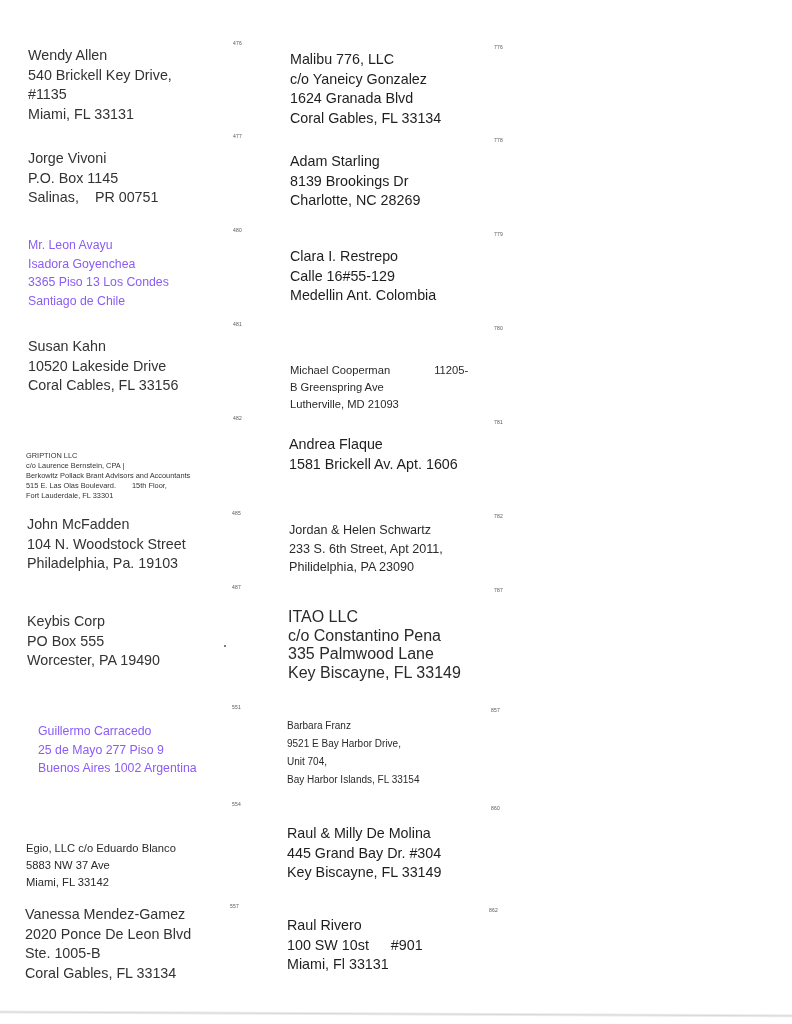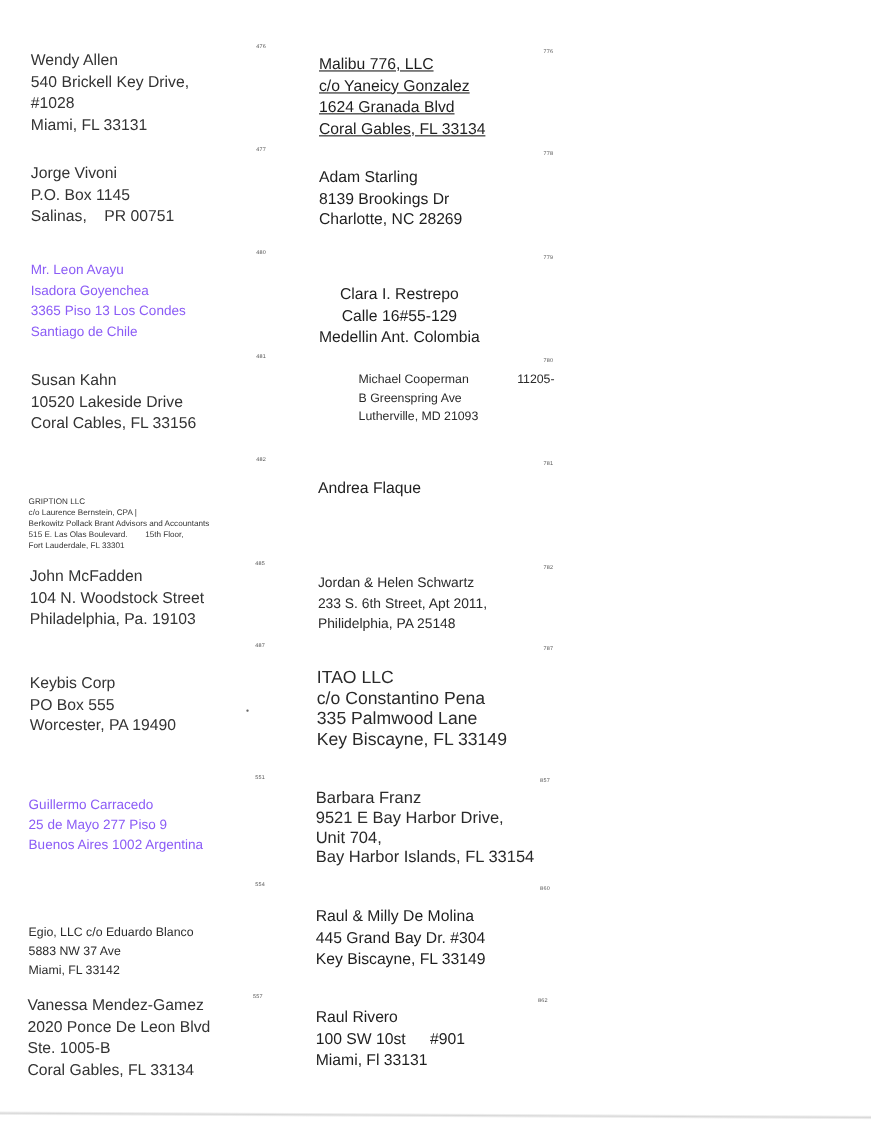--- a/index.html
+++ b/index.html
@@ -65,21 +65,21 @@
 </head>
 <body>
 
 <div class="page">
 
   <div class="label" style="left:28px; top:38px;">
     <span class="num" style="left:205px; top:2px;">476</span>
     <div class="lines fs-l" style="top:8px;">
       <span class="line">Wendy Allen</span>
       <span class="line">540 Brickell Key Drive,</span>
-      <span class="line">#1028</span>
+      <span class="line">#1135</span>
       <span class="line">Miami, FL 33131</span>
     </div>
   </div>
 
   <div class="label" style="left:28px; top:133px;">
     <span class="num" style="left:205px; top:0px;">477</span>
     <div class="lines fs-l" style="top:16px;">
       <span class="line">Jorge Vivoni</span>
       <span class="line">P.O. Box 1145</span>
       <span class="line"><span>Salinas,</span><span class="gap-sm"></span><span>PR  00751</span></span>
@@ -130,21 +130,21 @@
     <div class="lines fs-l" style="top:28px;">
       <span class="line">Keybis Corp</span>
       <span class="line">PO Box 555</span>
       <span class="line">Worcester, PA 19490</span>
     </div>
   </div>
   <span class="stray-dot"></span>
 
   <div class="label" style="left:26px; top:704px;">
     <span class="num" style="left:206px; top:0px;">551</span>
-    <div class="lines fs-m" style="top:18px;">
+    <div class="lines fs-m" style="top:18px;margin-left:12px;">
       <span class="line">Guillermo Carracedo</span>
       <span class="line">25 de Mayo 277 Piso 9</span>
       <span class="line">Buenos Aires 1002 Argentina</span>
     </div>
   </div>
 
   <div class="label" style="left:26px; top:801px;">
     <span class="num" style="left:206px; top:0px;">554</span>
     <div class="lines fs-s" style="top:39px;">
       <span class="line">Egio, LLC c/o Eduardo Blanco</span>
@@ -158,84 +158,85 @@
     <div class="lines fs-l" style="top:2px;">
       <span class="line">Vanessa Mendez-Gamez</span>
       <span class="line">2020 Ponce De Leon Blvd</span>
       <span class="line">Ste. 1005-B</span>
       <span class="line">Coral Gables, FL 33134</span>
     </div>
   </div>
 
   <div class="label" style="left:290px; top:42px;">
     <span class="num" style="left:204px; top:2px;">776</span>
-    <div class="lines fs-r" style="top:8px;text-decoration:underline;">
+    <div class="lines fs-r" style="top:8px;">
       <span class="line">Malibu 776, LLC</span>
       <span class="line">c/o Yaneicy Gonzalez</span>
       <span class="line">1624 Granada Blvd</span>
       <span class="line">Coral Gables, FL 33134</span>
     </div>
   </div>
 
   <div class="label" style="left:290px; top:137px;">
     <span class="num" style="left:204px; top:0px;">778</span>
     <div class="lines fs-r" style="top:15px;">
       <span class="line">Adam Starling</span>
       <span class="line">8139 Brookings Dr</span>
       <span class="line">Charlotte, NC 28269</span>
     </div>
   </div>
 
   <div class="label" style="left:290px; top:231px;">
     <span class="num" style="left:204px; top:0px;">779</span>
-    <div class="lines fs-r" style="top:28px;text-align:center;">
+    <div class="lines fs-r" style="top:16px;">
       <span class="line">Clara I. Restrepo</span>
       <span class="line">Calle 16#55-129</span>
       <span class="line">Medellin  Ant. Colombia</span>
     </div>
   </div>
 
   <div class="label" style="left:290px; top:325px;">
     <span class="num" style="left:204px; top:0px;">780</span>
-    <div class="lines fs-s" style="top:12px;margin-left:36px;">
+    <div class="lines fs-s" style="top:37px;">
       <span class="line"><span>Michael Cooperman</span><span class="gap-num" style="width:44px;"></span><span>11205-</span></span>
       <span class="line">B Greenspring Ave</span>
       <span class="line">Lutherville, MD 21093</span>
     </div>
   </div>
 
   <div class="label" style="left:289px; top:419px;">
     <span class="num" style="left:205px; top:0px;">781</span>
     <div class="lines fs-r" style="top:16px;">
       <span class="line">Andrea Flaque</span>
+      <span class="line">1581 Brickell Av. Apt. 1606</span>
     </div>
   </div>
 
   <div class="label" style="left:289px; top:513px;">
     <span class="num" style="left:205px; top:0px;">782</span>
     <div class="lines fs-s" style="top:8px; font-size:12.6px; line-height:18.5px;">
       <span class="line">Jordan &amp; Helen Schwartz</span>
       <span class="line">233 S. 6th Street, Apt 2011,</span>
-      <span class="line">Philidelphia, PA 25148</span>
+      <span class="line">Philidelphia, PA 23090</span>
     </div>
   </div>
 
   <div class="label" style="left:288px; top:587px;">
     <span class="num" style="left:206px; top:0px;">787</span>
     <div class="lines fs-s" style="top:21px; font-size:16px; line-height:18.5px;">
       <span class="line">ITAO LLC</span>
       <span class="line">c/o Constantino Pena</span>
       <span class="line">335 Palmwood Lane</span>
       <span class="line">Key Biscayne, FL 33149</span>
     </div>
   </div>
 
   <div class="label" style="left:287px; top:707px;">
     <span class="num" style="left:204px; top:0px;">857</span>
-    <div class="lines fs-s" style="top:10px; font-size:15px; line-height:18px;">
+    <div class="lines fs-s" style="top:10px; font-size:10px; line-height:18px;">
       <span class="line">Barbara Franz</span>
       <span class="line">9521 E Bay Harbor Drive,</span>
       <span class="line">Unit 704,</span>
       <span class="line">Bay Harbor Islands, FL 33154</span>
     </div>
   </div>
 
   <div class="label" style="left:287px; top:805px;">
     <span class="num" style="left:204px; top:0px;">860</span>
     <div class="lines fs-r" style="top:19px;">

